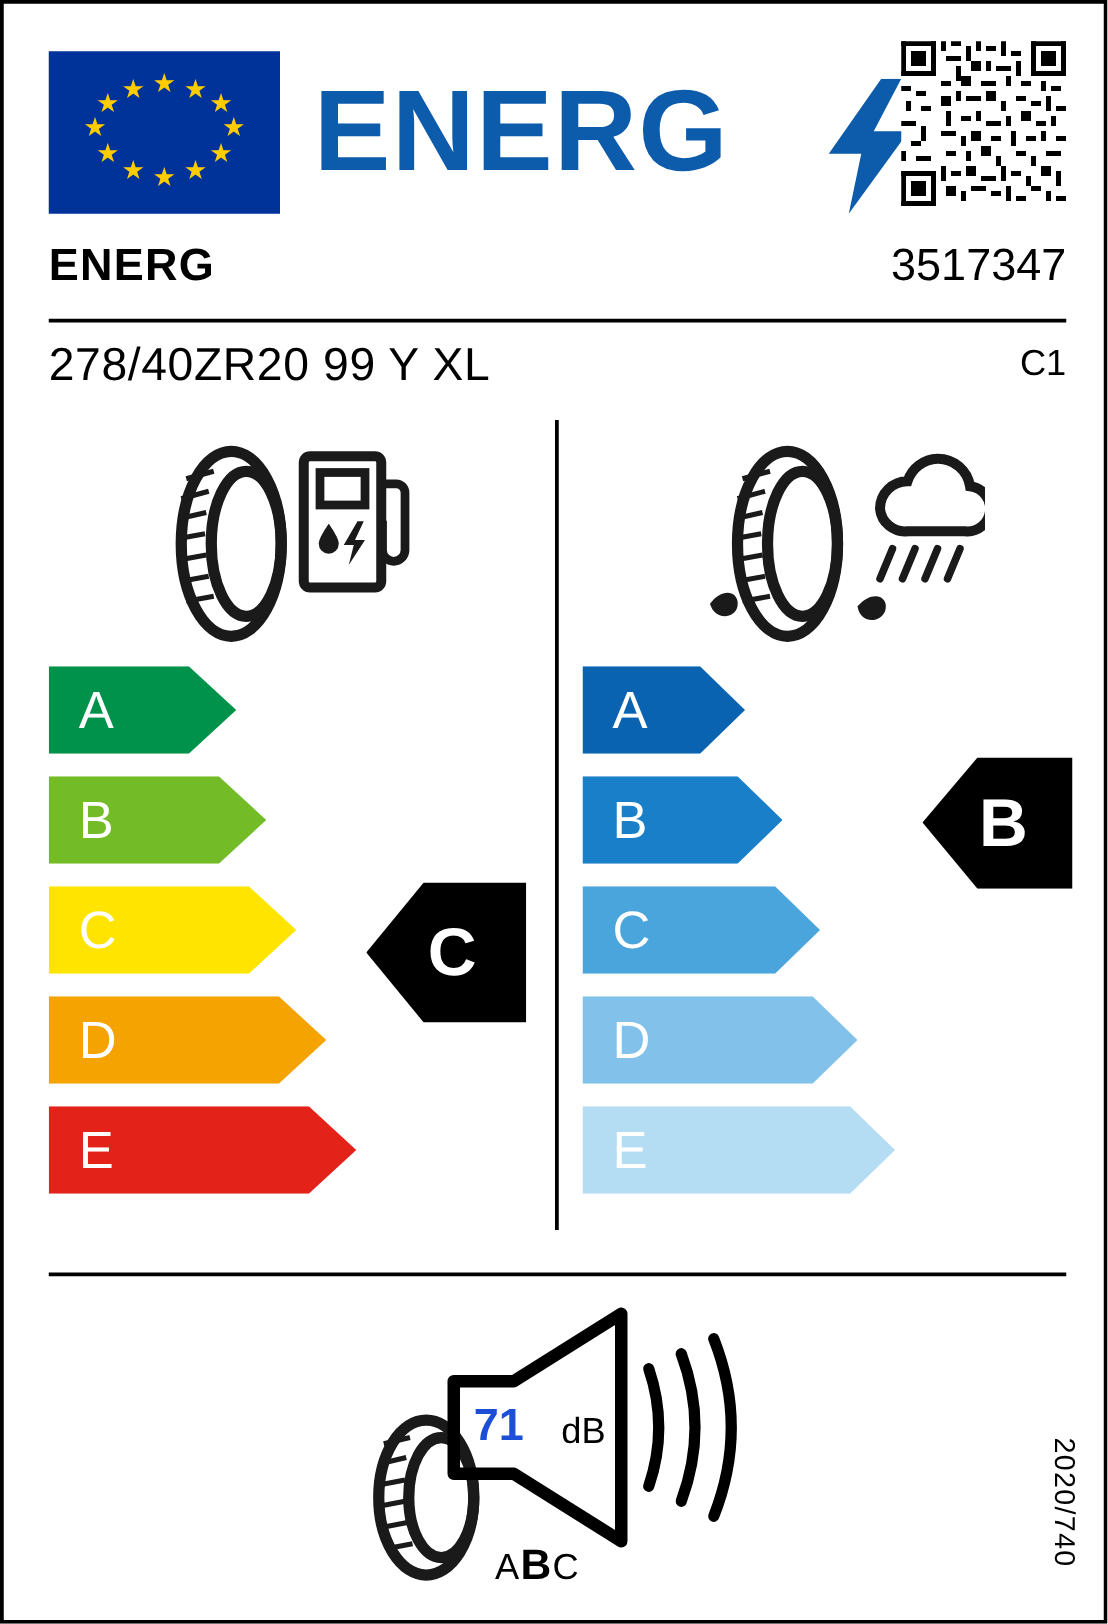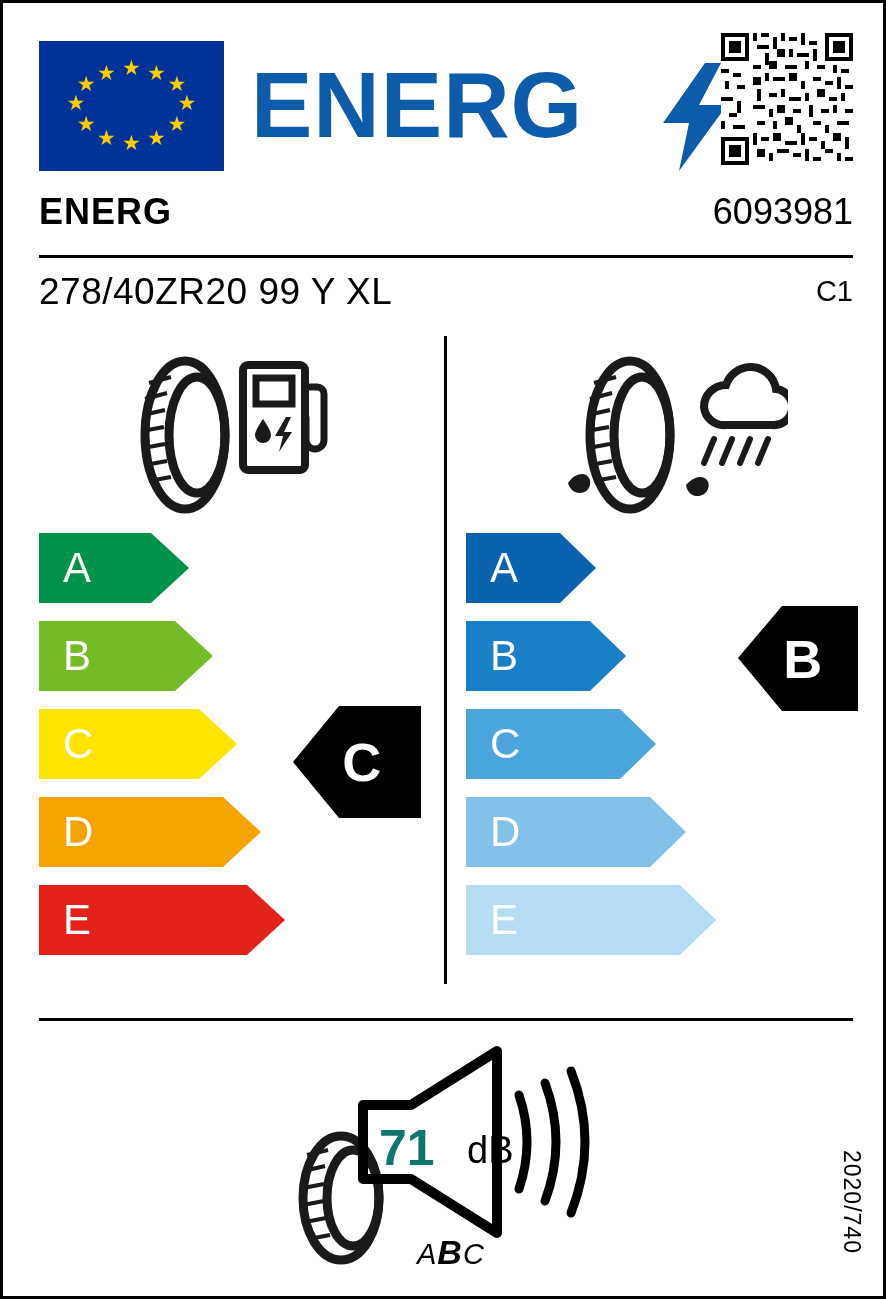--- a/index.html
+++ b/index.html
@@ -185,38 +185,37 @@
     position: absolute;
     left: 280px;
     top: 1040px;
     width: 330px;
     height: 230px;
   }
   .noise-db {
     position: absolute;
     left: 96px;
     top: 76px;
-    font-size: 50px;
+    font-size: 36px;
     font-weight: bold;
-    color: #0f766e;
+    color: #1d4ed8;
   }
   .noise-dbunit {
     position: absolute;
-    left: 184px;
+    left: 166px;
     top: 86px;
-    font-size: 38px;
+    font-size: 29px;
     color: #000;
   }
   .noise-classes {
     position: absolute;
-    left: 134px;
+    left: 113px;
     top: 190px;
     font-size: 29px;
     letter-spacing: 1px;
-    font-style: italic;
   }
   .noise-classes .sel {
     font-size: 34px;
     font-weight: bold;
   }
 
   .regref {
     position: absolute;
     right: 18px;
     bottom: 42px;
@@ -350,21 +349,21 @@
           <rect x="23" y="31" width="2" height="1"></rect>
         <rect x="26" y="29" width="2" height="1"></rect>
           <rect x="29" y="30" width="1" height="2"></rect>
         <rect x="31" y="31" width="2" height="1"></rect>
       </g>
     </svg>
   </div>
 
   <div class="brandrow">
     <div class="brand">ENERG</div>
-    <div class="code">6093981</div>
+    <div class="code">3517347</div>
   </div>
   <div class="hr hr1"></div>
 
   <div class="sizerow">
     <div class="size">278/40ZR20  99 Y  XL</div>
     <div class="classcode">C1</div>
   </div>
 
   <div class="vdiv"></div>
 

